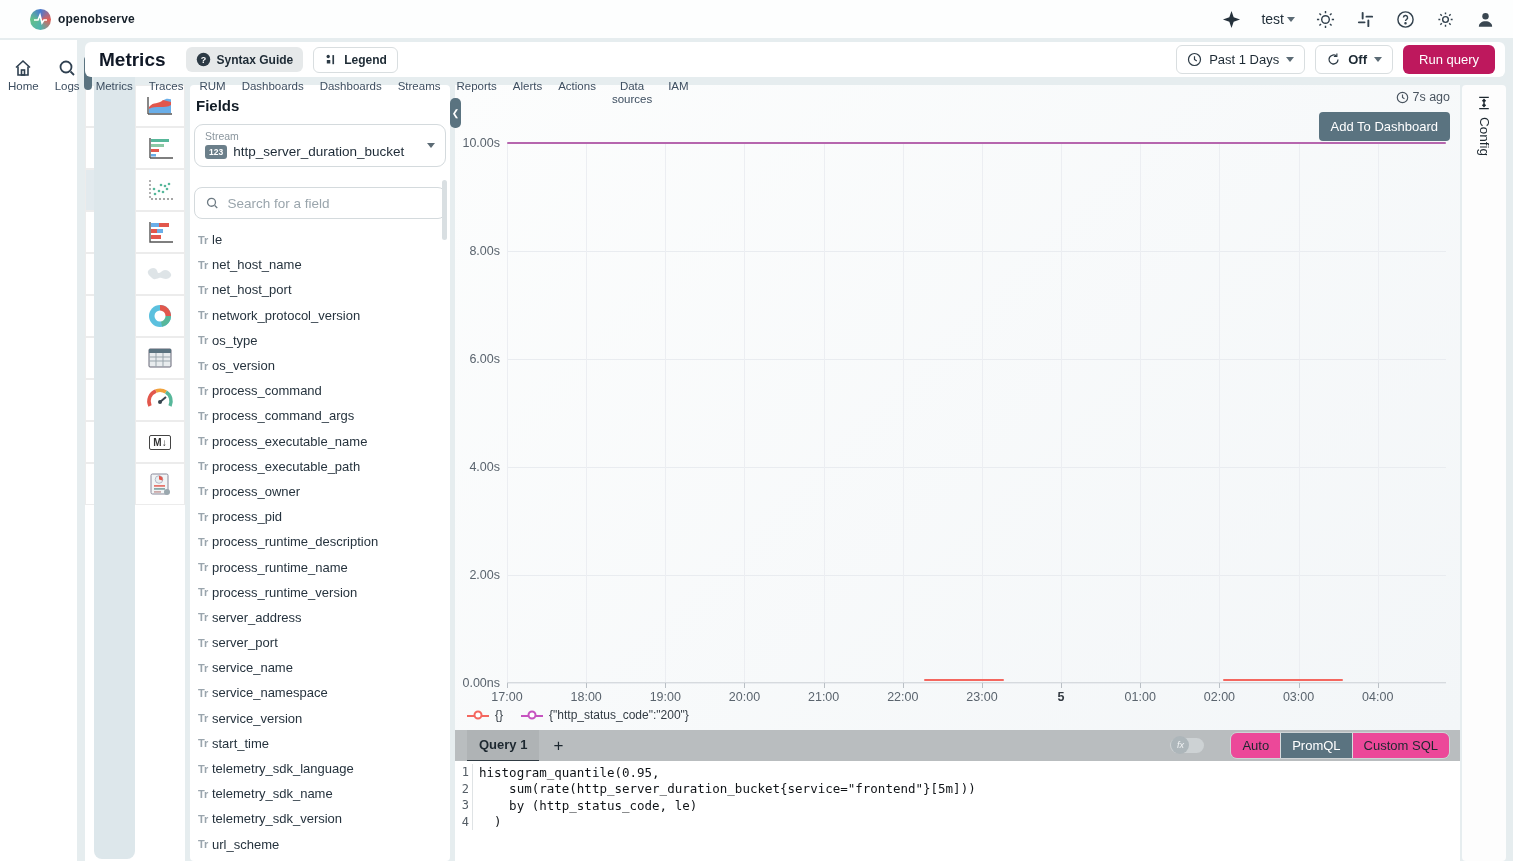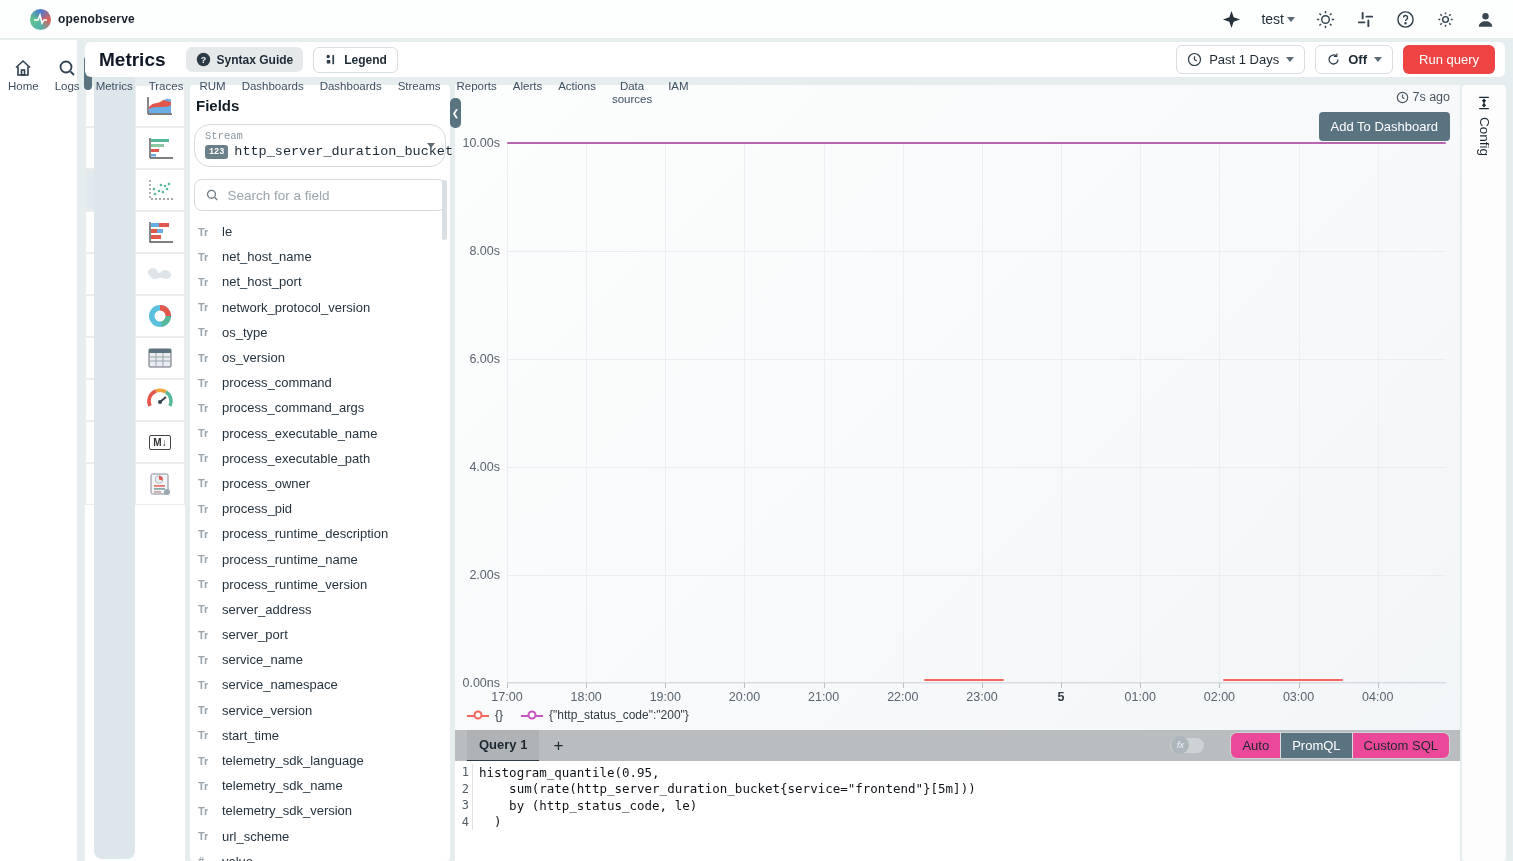--- a/index.html
+++ b/index.html
@@ -18,52 +18,52 @@
   .caret { width:0; height:0; border-left:4px solid transparent; border-right:4px solid transparent; border-top:5px solid #5c6b75; display:inline-block; }
 
   
   .toolbar { position:absolute; top:42px; left:85px; right:8px; height:35px; background:#ffffff; border-radius:6px; display:flex; align-items:center; padding:0 10px 0 14px; z-index:4; }
   .page-title { font-size:19px; font-weight:600; color:#101826; margin-right:20px; }
   .tb-btn { display:flex; align-items:center; gap:6px; font-size:12px; font-weight:bold; color:#1d2a34; border-radius:6px; padding:5px 10px; margin-right:10px; cursor:pointer; }
   .tb-btn.gray { background:#e6e9ea; }
   .tb-btn.white { background:#fff; border:1px solid #d9dee0; }
   .tb-spacer { flex:1; }
   .pill { display:flex; align-items:center; gap:7px; border:1px solid #d9dee0; border-radius:6px; background:#fff; font-size:13px; color:#1d2a34; padding:6px 10px; margin-right:10px; cursor:pointer; }
-  .run-btn { background:#ef4444; color:#fff; font-size:13px; border:none; border-radius:6px; padding:7px 16px; cursor:pointer; }
+  .run-btn { background:#be185d; color:#fff; font-size:13px; border:none; border-radius:6px; padding:7px 16px; cursor:pointer; }
 
   
   .left-nav { position:absolute; top:40px; left:0; width:77px; bottom:0; background:#ffffff; display:flex; flex-direction:row; align-items:stretch; padding-top:10px; z-index:3; }
   .nav-item { position:relative; display:flex; flex-direction:column; align-items:center; gap:2px; padding:6px 2px; margin:2px 6px; border-radius:8px; cursor:pointer; }
   .nav-item .lbl { font-size:11.5px; color:#3d4e60; text-align:center; line-height:1.15; }
   .nav-item svg { stroke:#2f4050; }
   .nav-item.active { background:#dde7eb; }
   .nav-item.active::before { content:""; position:absolute; left:-10px; top:4px; width:8px; height:34px; border-radius:4px; background:#5a7380; }
 
   
   .charttype-col { position:absolute; top:85px; left:85px; width:100px; bottom:0; background:#fff; z-index:2; }
   .ct-grid { display:grid; grid-template-columns:50px 50px; }
   .ct-cell { height:42px; border:0.5px solid #ececec; display:flex; align-items:center; justify-content:center; cursor:pointer; background:#fff; }
   .ct-cell.selected { background:#e2eaee; }
   .ct-txt { font-size:13px; font-weight:bold; color:#333; letter-spacing:1px; }
   .md-box { font-size:10px; font-weight:bold; border:1.5px solid #444; border-radius:2px; padding:1px 3px; color:#333; }
 
   
   .fields-panel { position:absolute; top:85px; left:190px; width:260px; bottom:0; background:#fff; border-radius:4px; padding:10px 4px; z-index:2; }
   .fields-title { font-size:15px; font-weight:bold; color:#121c26; margin:2px 0 10px 2px; }
-  .stream-select { border:1px solid #d4dadd; border-radius:16px; padding:5px 10px 7px; position:relative; cursor:pointer; margin-bottom:12px;font-family:Liberation Mono, monospace; }
+  .stream-select { border:1px solid #d4dadd; border-radius:9px; padding:5px 10px 7px; position:relative; cursor:pointer; margin-bottom:20px; }
   .stream-label { font-size:10.5px; color:#8b969e; }
   .stream-row { display:flex; align-items:center; gap:6px; margin-top:2px; }
   .stream-badge { background:#6b7f8a; color:#fff; font-size:8.5px; font-weight:bold; border-radius:3px; padding:2px 4px; }
   .stream-value { font-size:13.5px; color:#1c2935; }
   .stream-caret { position:absolute; right:10px; top:18px; }
   .search-box { border:1px solid #d4dadd; border-radius:8px; height:32px; display:flex; align-items:center; gap:8px; padding:0 10px; margin-bottom:8px; }
   .search-box input { border:none; outline:none; font-size:13.5px; color:#333; width:100%; font-family:"Liberation Sans",sans-serif; background:transparent; }
   .search-box input::placeholder { color:#9aa5ac; }
   .field-list { overflow:hidden; }
-  .field-row { display:flex; align-items:center; gap:10px; height:25.2px; padding-left:4px; cursor:pointer; }
+  .field-row { display:flex; align-items:center; height:25.2px; padding-left:4px; cursor:pointer; }
   .field-type { font-size:11px; color:#9aa5ad; width:14px; font-weight:bold; }
   .field-name { font-size:13px; color:#26333e; }
 
   
   .chart-card { position:absolute; top:85px; left:455px; width:1005px; height:645px; background:linear-gradient(135deg,#fcfdfd,#f3f6f8); z-index:2; }
   .collapse-tab { position:absolute; left:-5px; top:13px; width:11px; height:30px; background:#5a7380; border-radius:5px; color:#fff; font-size:9px; display:flex; align-items:center; justify-content:center; cursor:pointer; z-index:6; }
   .updated-at { position:absolute; top:5px; right:10px; font-size:12.5px; color:#4a5560; display:flex; align-items:center; gap:3px; }
   .add-dash-btn { position:absolute; top:27px; right:10px; background:#5a7380; color:#fff; font-size:13px; border:none; border-radius:4px; padding:7px 12px; cursor:pointer; z-index:5; }
   .plot-area { position:absolute; left:52px; right:14px; top:58px; bottom:47px; }
   .hgrid { position:absolute; left:0; right:0; height:1px; background:#e9ecf0; }

